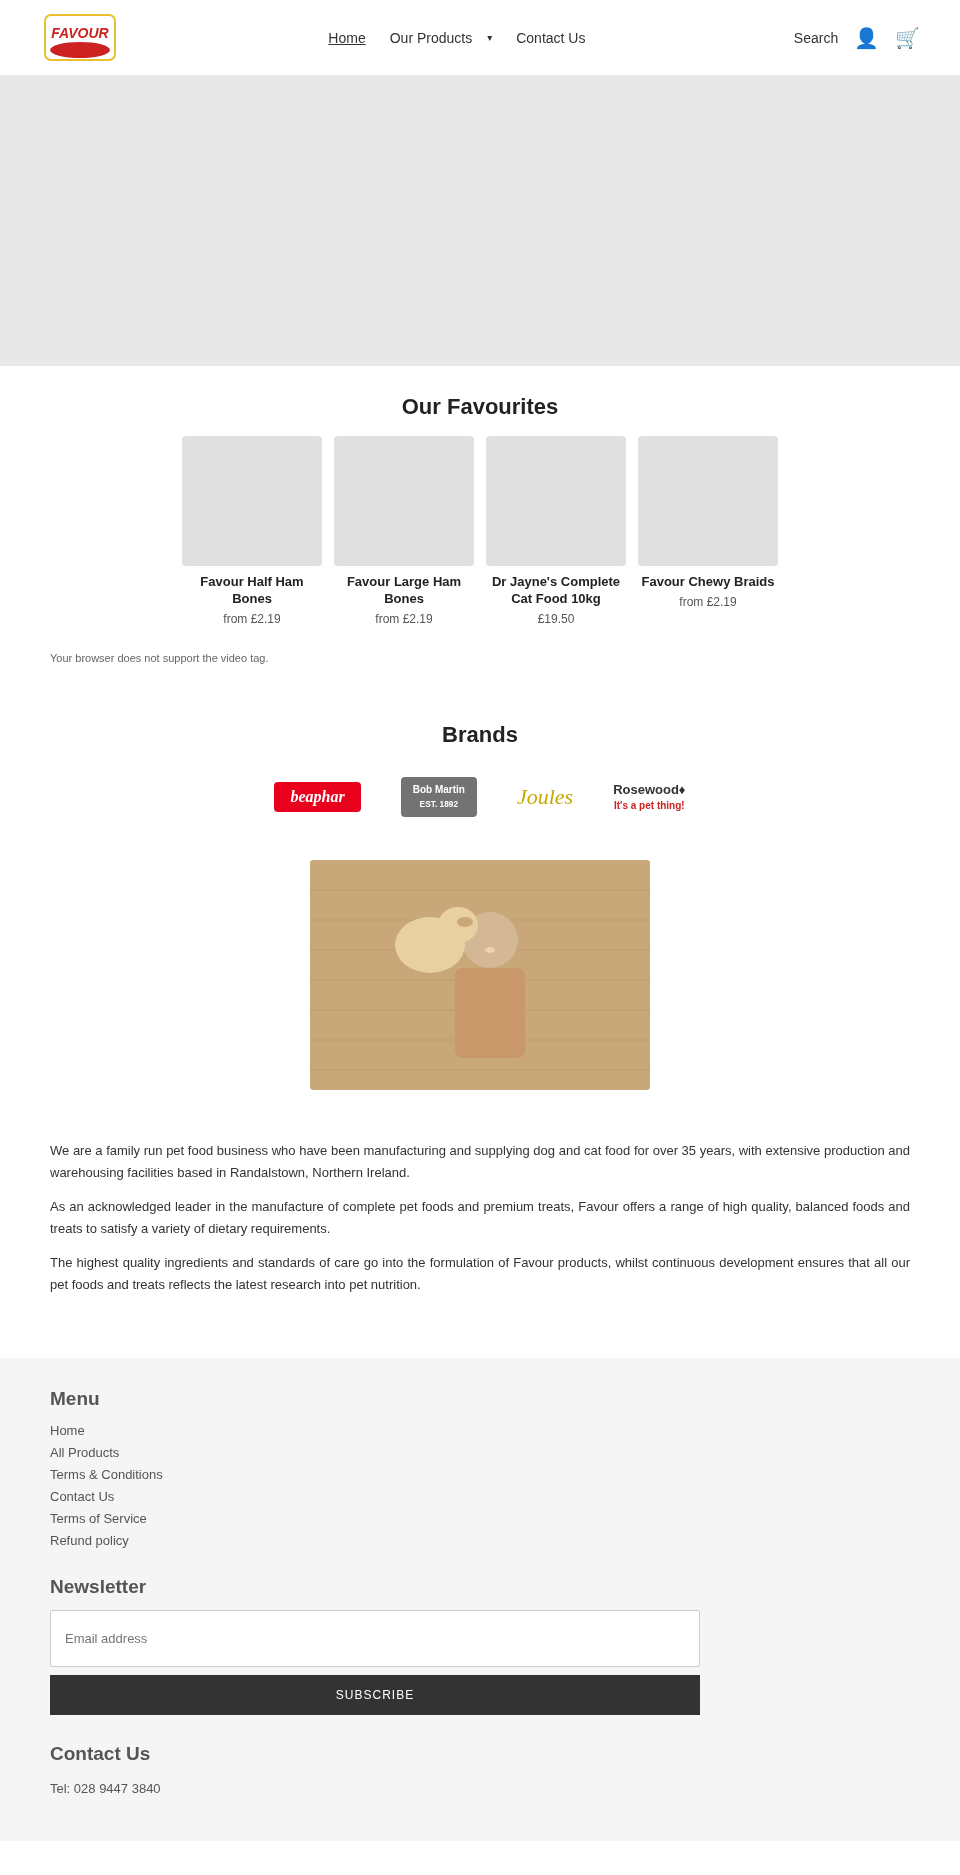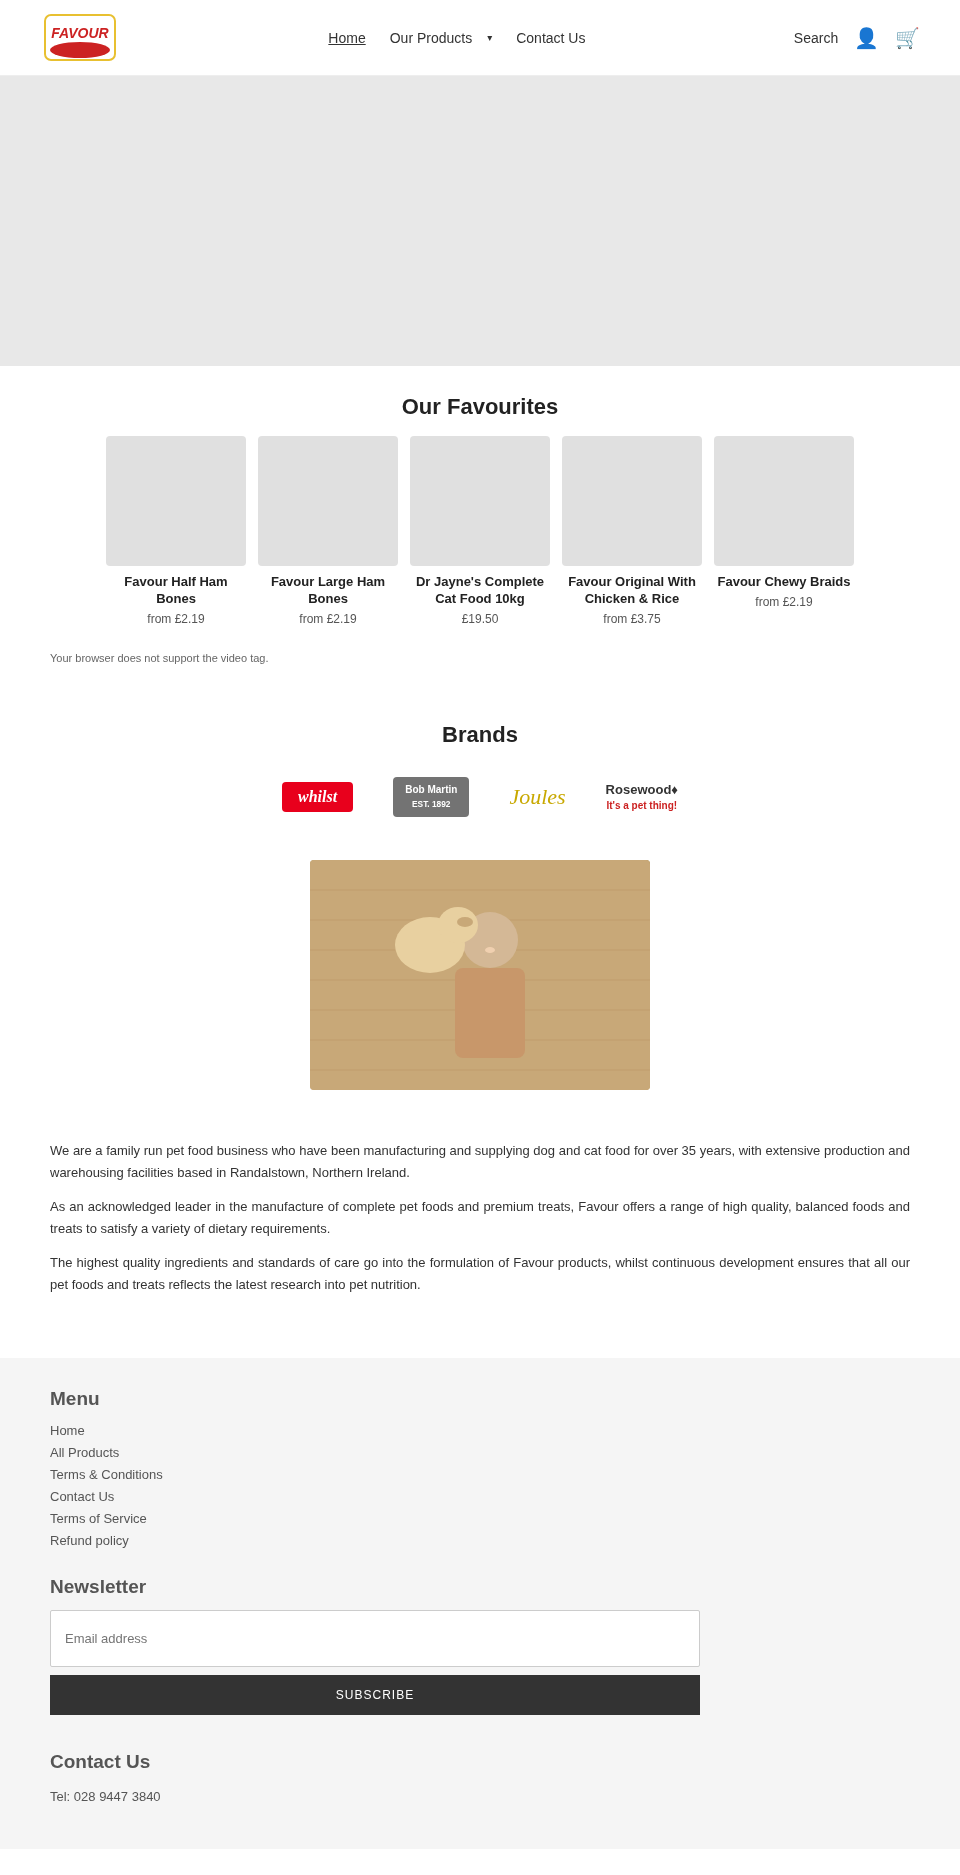--- a/index.html
+++ b/index.html
@@ -238,21 +238,21 @@
     .footer-menu li {
       margin-bottom: 6px;
     }
     .footer-menu li a {
       text-decoration: none;
       color: #555;
       font-size: 13px;
     }
 
     .newsletter-section {
-      margin-bottom: 36px;
+      margin-bottom: 28px;
     }
     .email-input {
       width: 100%;
       max-width: 650px;
       padding: 20px 14px;
       border: 1px solid #ccc;
       border-radius: 2px;
       font-size: 13px;
       margin-bottom: 8px;
       display: block;
@@ -322,37 +322,32 @@
       <div class="product-name">Favour Large Ham Bones</div>
       <div class="product-price">from £2.19</div>
     </div>
       <div class="product-card">
       <div class="product-img"></div>
       <div class="product-name">Dr Jayne's Complete Cat Food 10kg</div>
       <div class="product-price">£19.50</div>
     </div>
       <div class="product-card">
       <div class="product-img"></div>
-      <div class="product-name">Favour Original With Chicken &amp; Rice</div>
-      <div class="product-price">from £3.75</div>
-    </div>
-      <div class="product-card">
-      <div class="product-img"></div>
       <div class="product-name">Favour Chewy Braids</div>
       <div class="product-price">from £2.19</div>
     </div>
     </div>
   <p class="video-notice">Your browser does not support the video tag.</p>
 </section>
 
 <section class="brands-section">
   <h2 class="section-title">Brands</h2>
   <div class="brands-grid">
     <div class="brand-logo">
-      <span class="beaphar-logo">whilst</span>
+      <span class="beaphar-logo">beaphar</span>
     </div>
     <div class="brand-logo">
       <span class="bobmartin-logo">Bob Martin<br><small>EST. 1892</small></span>
     </div>
     <div class="brand-logo">
       <span class="joules-logo">Joules</span>
     </div>
     <div class="brand-logo">
       <span class="rosewood-logo">Rosewood♦<span>It's a pet thing!</span></span>
     </div>

